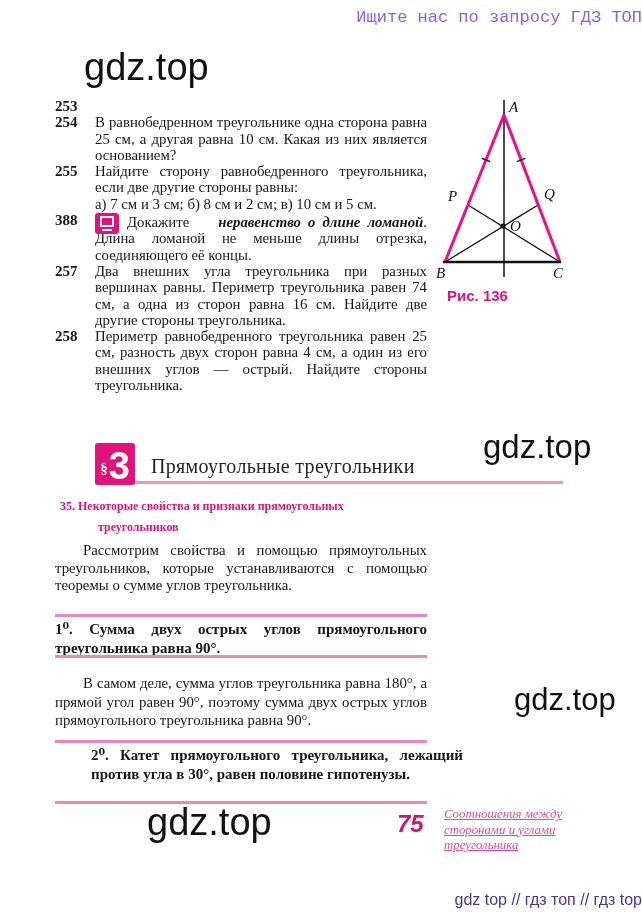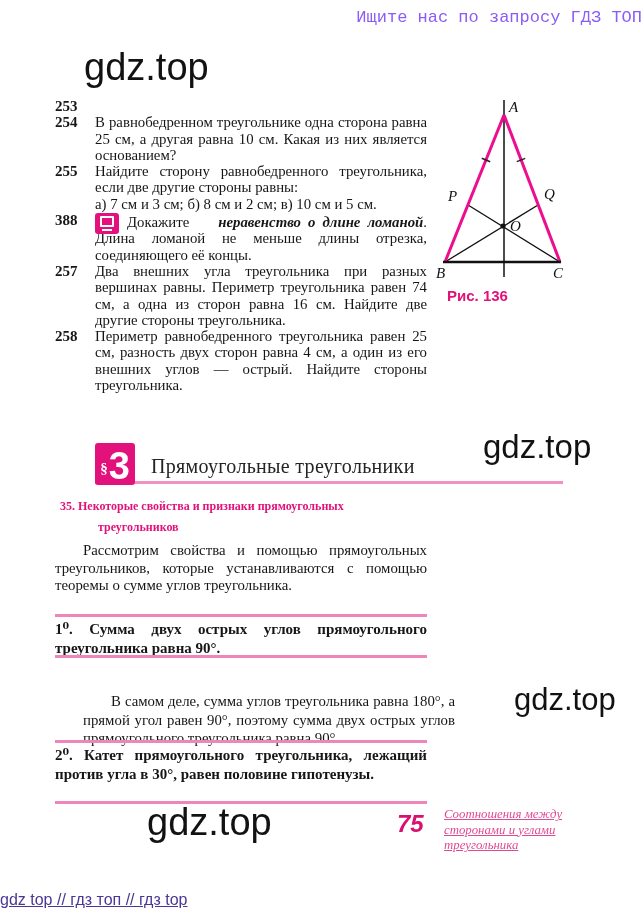--- a/index.html
+++ b/index.html
@@ -49,39 +49,39 @@
   .sec-num  { font-family:"Liberation Sans","DejaVu Sans",sans-serif; font-size:38px; font-weight:bold; line-height:0.9; }
   .sec-title { position:absolute; left:151px; top:455px; font-size:20px; color:#242424; letter-spacing:0.3px; white-space:nowrap; }
 
   .h35 {
     position:absolute; left:60px; top:496px; width:360px; box-sizing:border-box;
     font-weight:bold; font-size:12px; line-height:21px; color:#e3117c;
     padding-left:38px; text-indent:-38px;
   }
   .para { position:absolute; left:55px; width:372px; font-size:14.8px; text-align:justify; }
   .intro { top:542px; line-height:17.6px; text-indent:28px; }
-  .proof { top:692px; line-height:18.6px; text-indent:28px;margin-left:28px; }
+  .proof { top:674px; line-height:18.6px; text-indent:28px; }
   .stmt  { position:absolute; left:55px; width:372px; font-weight:bold; font-size:15px; text-align:justify; }
   .stmt1 { top:620px; line-height:18.5px; }
-  .stmt2 { top:746px; line-height:18.6px; }
+  .stmt2 { top:746px; line-height:18.6px;margin-left:36px; }
   .rule  { position:absolute; left:55px; width:372px; height:3px; background:#ee86bb; }
   .r1 { top:614px; } .r2 { top:655px; } .r3 { top:740px; } .r4 { top:801px; }
 
   .page-num {
     position:absolute; left:397px; top:810px;
     font-family:"Liberation Sans","DejaVu Sans",sans-serif; font-weight:bold; font-style:italic;
     font-size:24px; color:#d8116f;
   }
   .sidebar-note {
     position:absolute; left:444px; top:807px; width:148px;
     font-style:italic; font-size:12.8px; line-height:15.5px; color:#e04a92;text-decoration:underline;
   }
   .promo-bottom {
-    position:absolute; left:0; top:891px; width:642px; text-align:left;
-    font-family:"Liberation Sans","DejaVu Sans",sans-serif; font-size:16px; color:#4a3795;text-decoration:underline;
+    position:absolute; left:0; top:891px; width:642px; text-align:right;
+    font-family:"Liberation Sans","DejaVu Sans",sans-serif; font-size:16px; color:#4a3795;
   }
   .fig-label { font-family:"Liberation Serif","DejaVu Serif",serif; font-style:italic; font-size:15px; fill:#111; }
 </style>
 </head>
 <body>
 
 <div class="promo-top">Ищите нас по запросу ГДЗ ТОП</div>
 <div class="wm wm1">gdz.top</div>
 
 <div class="problems">

